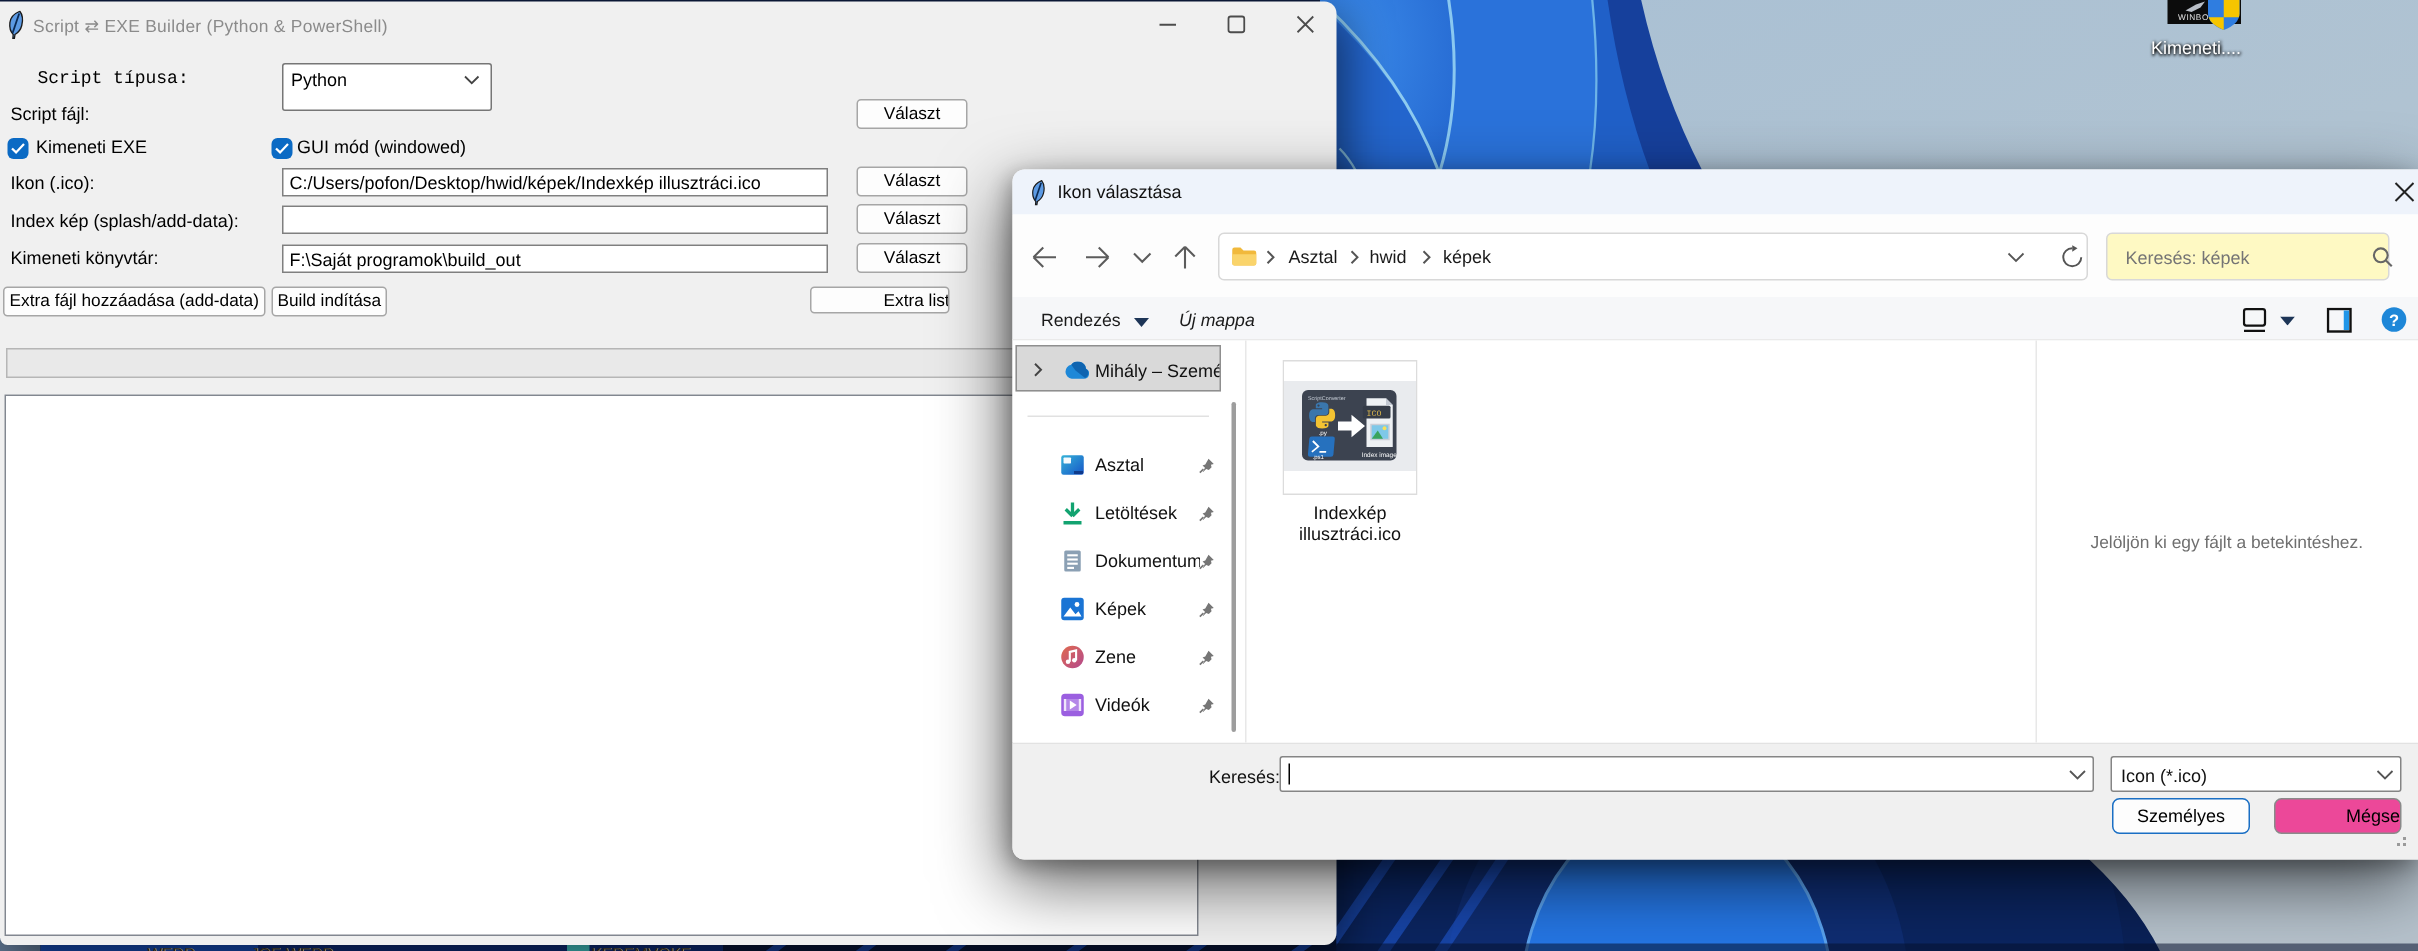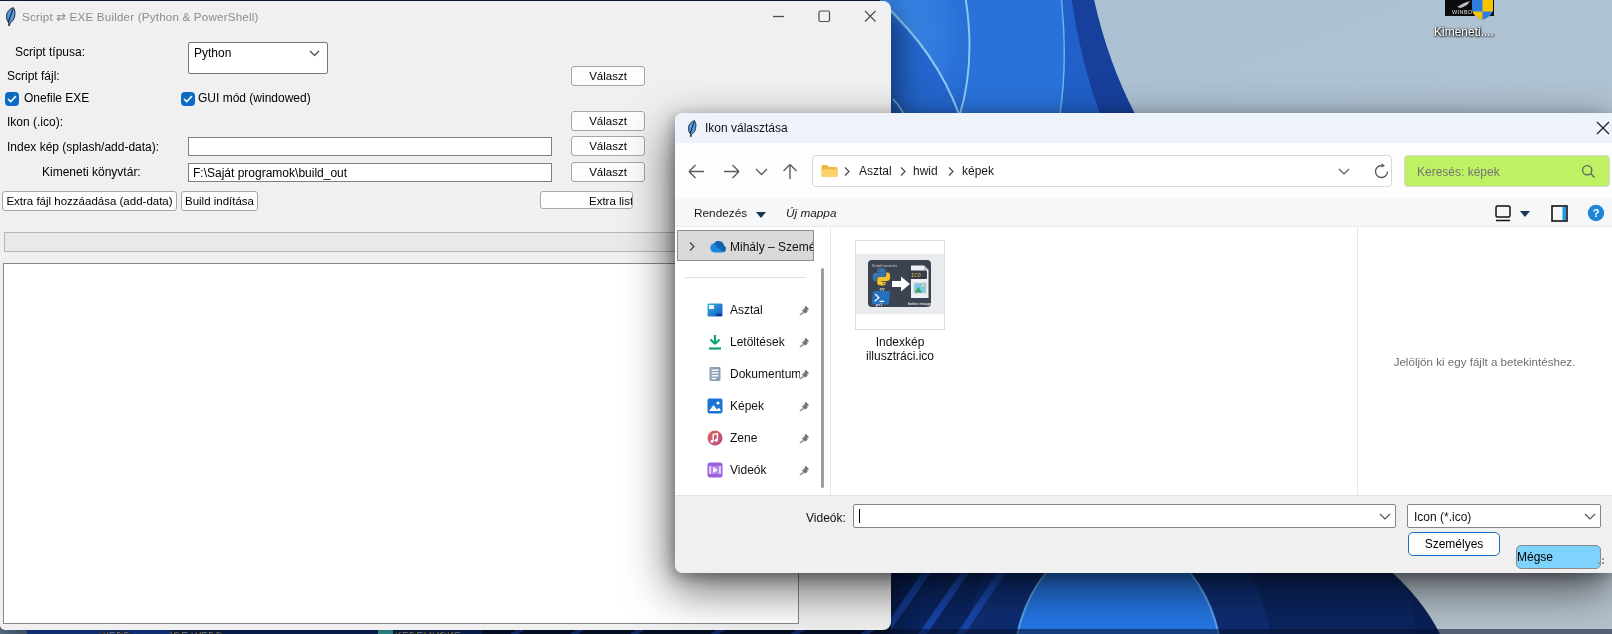--- a/index.html
+++ b/index.html
@@ -15,21 +15,21 @@
   .btn { background:#fdfdfd; border:1px solid #a6a6a6; border-radius:3px; font-size:11.5px;
          color:#000; text-align:center; white-space:nowrap; overflow:hidden; }
   .chk { width:14px; height:14px; background:#0b6ac4; border-radius:4px; }
   
   #dlg { left:675px; top:113px; width:937px; height:460px; background:#fdfdfd;
          border-radius:8px 0 0 8px; z-index:20; box-shadow: -4px 16px 46px rgba(0,0,0,.6), -2px 4px 14px rgba(0,0,0,.3); }
   #dlgtitle { left:0; top:0; width:937px; height:30px; background:#eef3fb; border-radius:8px 0 0 0; }
   #navrow { left:0; top:30px; width:937px; height:55px; background:#fdfdfd; }
   #addrbar { left:137px; top:42px; width:580px; height:32px; background:#fff;
              border:1px solid #d8d8d8; border-radius:4px; }
-  #searchbox { left:729px; top:42px; width:206px; height:32px; background:#bef264;
+  #searchbox { left:729px; top:42px; width:189px; height:32px; background:#fef9c3;
              border:1px solid #d8d8d8; border-radius:4px; }
   #toolbar { left:0; top:85px; width:937px; height:29px; background:#f6f7f9; border-bottom:1px solid #eaeaea;}
   #dbody { left:0; top:114px; width:937px; height:268px; background:#fff; }
   #bbar { left:0; top:382px; width:937px; height:78px; background:#f0f0f0; border-radius:0 0 0 8px; border-top:1px solid #e2e2e2; }
   .crumb { font-size:12px; color:#1a1a1a; }
   .sideicon { width:16px; height:16px; left:32px; }
   .sidelbl { left:55px; font-size:12px; color:#111; white-space:nowrap; }
   .pin { left:124px; width:11px; height:11px; }
 </style></head>
 <body>
@@ -133,46 +133,47 @@
     <path d="M7.8,2 L3.4,15" stroke="#0a2a55" stroke-width="1.2" fill="none"></path>
   </svg>
   <div class="abs titletext">Script ⇄ EXE Builder (Python &amp; PowerShell)</div>
 
   <svg class="abs" style="left:770px;top:6px" width="110" height="20" viewBox="0 0 110 20">
     <line x1="3" y1="9.5" x2="14" y2="9.5" stroke="#4c4c4c" stroke-width="1.3"></line>
     <rect x="49" y="4" width="10.5" height="10.5" fill="none" stroke="#4c4c4c" stroke-width="1.2" rx="1.5"></rect>
     <path d="M95,4 L105.5,14.5 M105.5,4 L95,14.5" stroke="#4c4c4c" stroke-width="1.2"></path>
   </svg>
 
-  <div class="abs lbl" style="left:15px;top:44px;">Script típusa:</div>
+  <div class="abs lbl" style="left:25px;top:44px;font-family:Liberation Mono, monospace;">Script típusa:</div>
   <div class="abs lbl" style="left:7px;top:68px;">Script fájl:</div>
   <div class="abs lbl" style="left:7px;top:114px;">Ikon (.ico):</div>
   <div class="abs lbl" style="left:7px;top:139px;">Index kép (splash/add-data):</div>
-  <div class="abs lbl" style="left:7px;top:164px;margin-left:35px;">Kimeneti könyvtár:</div>
+  <div class="abs lbl" style="left:7px;top:164px;">Kimeneti könyvtár:</div>
 
   <div class="abs" style="left:188px;top:41px;width:140px;height:32px;background:#fff;border:1px solid #767676;border-radius:2px;">
     <div class="abs" style="left:5px;top:3px;font-size:12px;">Python</div>
     <svg class="abs" style="left:120px;top:7px" width="11" height="7" viewBox="0 0 11 7">
           <path d="M1,1 L5.5,5.5 L10,1" stroke="#444" stroke-width="1.2" fill="none"></path>
         </svg>
   </div>
 
+  <div class="abs entry" style="left:188px;top:111px;width:364px;height:19px;">C:/Users/pofon/Desktop/hwid/képek/Indexkép illusztráci.ico</div>
   <div class="abs entry" style="left:188px;top:136px;width:364px;height:19px;"></div>
   <div class="abs entry" style="left:188px;top:162px;width:364px;height:19px;">F:\Saját programok\build_out</div>
 
   <div class="abs btn" style="left:571px;top:65px;width:74px;height:20px;line-height:19px;">Választ</div>
   <div class="abs btn" style="left:571px;top:110px;width:74px;height:20px;line-height:19px;">Választ</div>
   <div class="abs btn" style="left:571px;top:135px;width:74px;height:20px;line-height:19px;">Választ</div>
   <div class="abs btn" style="left:571px;top:161px;width:74px;height:20px;line-height:19px;">Választ</div>
 
   <div class="abs chk" style="left:4.5px;top:90.5px;"></div>
   <svg class="abs" style="left:7px;top:94px" width="10" height="8" viewBox="0 0 10 8">
         <path d="M1,4 L3.7,6.6 L9,1" stroke="#fff" stroke-width="1.5" fill="none"></path>
       </svg>
-  <div class="abs lbl" style="left:24px;top:90px;">Onefile EXE</div>
+  <div class="abs lbl" style="left:24px;top:90px;">Kimeneti EXE</div>
   <div class="abs chk" style="left:180.5px;top:90.5px;"></div>
   <svg class="abs" style="left:183px;top:94px" width="10" height="8" viewBox="0 0 10 8">
         <path d="M1,4 L3.7,6.6 L9,1" stroke="#fff" stroke-width="1.5" fill="none"></path>
       </svg>
   <div class="abs lbl" style="left:198px;top:90px;">GUI mód (windowed)</div>
 
   <div class="abs btn" style="left:2px;top:190px;width:175px;height:20px;line-height:19px;">Extra fájl hozzáadása (add-data)</div>
   <div class="abs btn" style="left:181px;top:190px;width:77px;height:20px;line-height:19px;">Build indítása</div>
   <div class="abs btn" style="left:540px;top:190px;width:93px;height:18px;line-height:19px;padding-left:48px;">Extra lista törlése</div>
 
@@ -383,35 +384,35 @@
     <path d="M59.5,52.5 L63.5,47 L67,52.5 Z" fill="#3aa35c"></path>
     <circle cx="68" cy="45.5" r="1.3" fill="#f8e05a"></circle>
     <text x="64.5" y="64.5" font-size="4.3" fill="#fff" text-anchor="middle" font-family="Liberation Sans">Index image</text>
   </svg>
   <div class="abs" style="left:165px;top:222px;width:120px;text-align:center;font-size:12px;color:#111;line-height:14px;">Indexkép<br>illusztráci.ico</div>
 
   <div class="abs" style="left:682px;top:114px;width:1px;height:268px;background:#e8e8e8;"></div>
   <div class="abs" style="left:682px;top:242px;width:255px;text-align:center;font-size:11.6px;color:#6f6f6f;">Jelöljön ki egy fájlt a betekintéshez.</div>
 
   <div id="bbar" class="abs"></div>
-  <div class="abs" style="left:131px;top:398px;font-size:12px;color:#111;">Videók:</div>
+  <div class="abs" style="left:131px;top:398px;font-size:12px;color:#111;">Keresés:</div>
   <div class="abs" style="left:178px;top:391px;width:543px;height:24px;background:#fff;border:1px solid #858585;border-radius:2px;">
     <div class="abs" style="left:5px;top:4px;width:1px;height:14px;background:#000;"></div>
     <svg class="abs" style="left:525px;top:8px" width="12" height="8" viewBox="0 0 12 8">
           <path d="M1,1 L6,6 L11,1" stroke="#555" stroke-width="1.2" fill="none"></path>
         </svg>
   </div>
   <div class="abs" style="left:732px;top:391px;width:194px;height:24px;background:#fff;border:1px solid #858585;border-radius:2px;">
     <div class="abs" style="left:6px;top:5px;font-size:12px;color:#111;">Icon (*.ico)</div>
     <svg class="abs" style="left:176px;top:8px" width="12" height="8" viewBox="0 0 12 8">
           <path d="M1,1 L6,6 L11,1" stroke="#555" stroke-width="1.2" fill="none"></path>
         </svg>
   </div>
   <div class="abs" style="left:733px;top:419px;width:92px;height:24px;background:#fdfdfd;border:1.5px solid #1a6fc4;border-radius:5px;font-size:12px;text-align:center;line-height:22px;color:#000;">Személyes</div>
-  <div class="abs" style="left:841px;top:419px;width:85px;height:24px;background:#7dd3fc;border:1px solid #8a8a8a;border-radius:5px;font-size:12px;text-align:left;line-height:22px;color:#000;margin-top:13px;">Mégse</div>
+  <div class="abs" style="left:841px;top:419px;width:85px;height:24px;background:#ec4899;border:1px solid #8a8a8a;border-radius:5px;font-size:12px;text-align:right;line-height:22px;color:#000;">Mégse</div>
   <svg class="abs" style="left:920px;top:444px" width="10" height="10" viewBox="0 0 10 10">
     <g fill="#9a9a9a">
           <rect x="7" y="1" width="2" height="2"></rect>
           <rect x="7" y="5" width="2" height="2"></rect>
           <rect x="3" y="5" width="2" height="2"></rect>
         </g>
   </svg>
 </div>
 
 </div>

